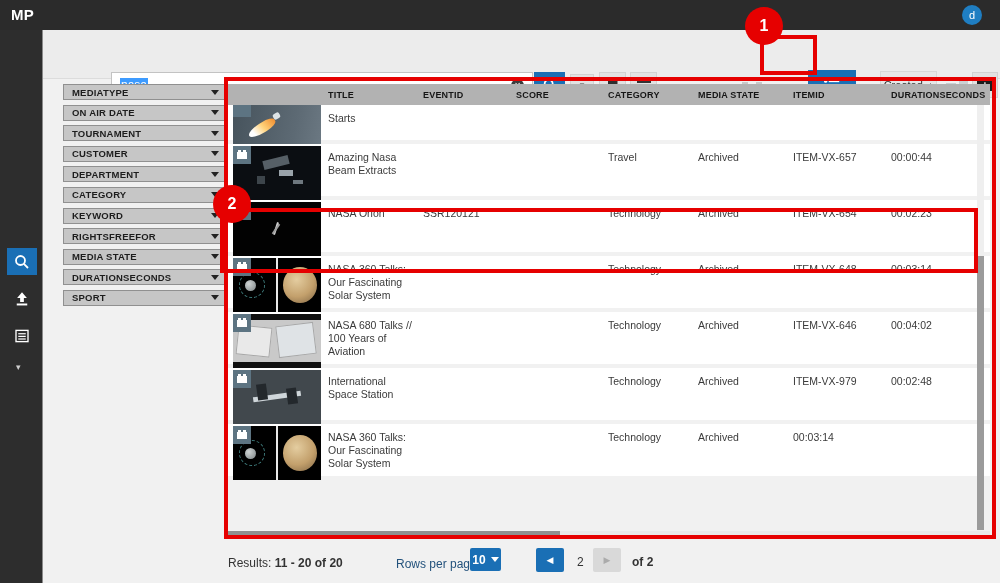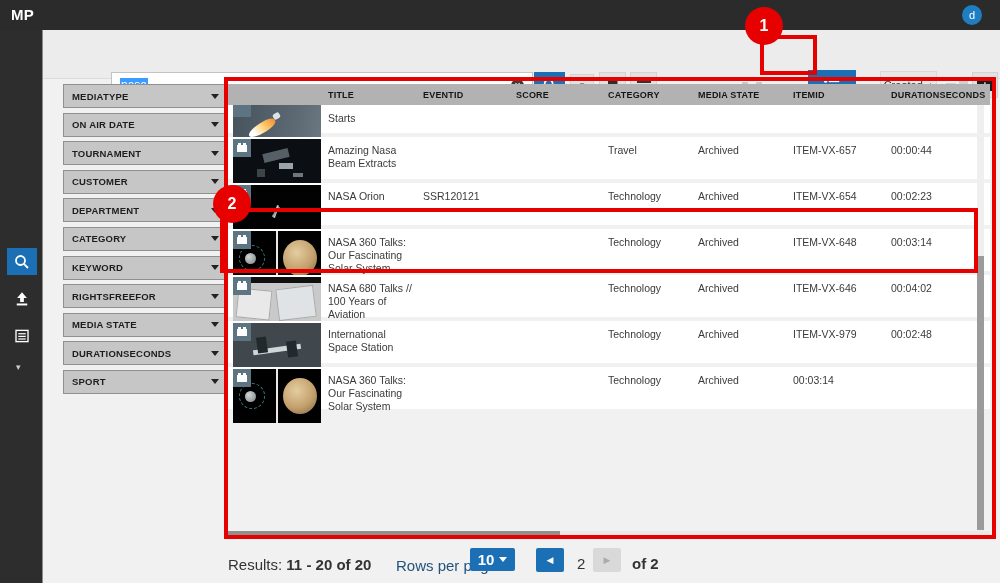--- a/index.html
+++ b/index.html
@@ -52,32 +52,32 @@
   .ic-details { position:absolute; left:903px; top:47px; width:22px; height:16px; }
   .ic-details::before { content:""; position:absolute; left:0; top:1px; width:10px; height:2px; background:#ccd1d4;
     box-shadow:0 5px #ccd1d4, 0 10px #ccd1d4; }
   .ic-details::after { content:""; position:absolute; right:0; top:1px; width:9px; height:13px; background:#ccd1d4; }
   .btn-folder { left:929px; top:42px; width:26px; height:26px; }
   .folder-shape { position:relative; width:16px; height:11px; background:#1c1c1c; border-radius:1px;
     color:#fff; font-size:10px; font-weight:bold; line-height:11px; text-align:center; }
   .folder-shape::before { content:""; position:absolute; left:0; top:-3px; width:7px; height:3px; background:#1c1c1c; border-radius:1px 1px 0 0; }
   
   .filter-panel { position:absolute; left:63px; top:84px; width:165px; display:flex; flex-direction:column; row-gap:4.6px; }
-  .filter-btn { height:24px; background:#c6c6c6; border:1px solid #909090; display:flex; align-items:center;
+  .filter-btn { height:16px; background:#c6c6c6; border:1px solid #909090; display:flex; align-items:center;
     justify-content:space-between; padding:0 8px; }
   .flabel { font-size:9.5px; font-weight:bold; color:#1d1d1d; letter-spacing:.2px; }
   .caret-down { width:0; height:0; border-left:4px solid transparent; border-right:4px solid transparent; border-top:5px solid #222; }
   
   .table-panel { position:absolute; left:228px; top:84px; width:762px; height:454px; background:#fff; }
   .tgrid { display:grid; grid-template-columns:100px 95px 93px 92px 90px 95px 98px 1fr; }
   .thead { height:21px; background:#b2b2b2; align-items:center; }
   .thead .hcell { font-size:9px; font-weight:bold; color:#161616; letter-spacing:.2px; }
   .rows-area { position:absolute; left:0; top:21px; width:762px; height:426px; overflow:hidden; background:#f1f1f1; }
-  .row { background:#fff; margin-bottom:4px; height:42px; position:relative; }
-  .row.partial { height:28px; }
+  .row { background:#fff; margin-bottom:4px; height:52px; position:relative; }
+  .row.partial { height:35px; }
   .cell { font-size:10.5px; color:#3a3a3a; padding-top:7px; line-height:13px; }
   .title-cell div { white-space:nowrap; }
   .thumb-cell { position:relative; }
   .thumb { position:absolute; left:5px; top:2px; width:88px; height:54px; overflow:hidden; background:#111; }
   .row.partial .thumb { height:39px; top:0; }
   .badge { position:absolute; left:5px; top:2px; width:18px; height:18px; background:#5d7482; display:flex; align-items:center; justify-content:center; z-index:2; }
   .row.partial .badge { top:0; height:12px; }
   .film { position:relative; width:10px; height:7px; background:#fff; }
   .film::before { content:""; position:absolute; left:1px; top:-2px; width:3px; height:2px; background:#fff; }
   .film::after  { content:""; position:absolute; left:6px; top:-2px; width:3px; height:2px; background:#fff; }
@@ -108,25 +108,25 @@
   .thumb-iss { background:#41484d; }
   .thumb-iss .iss-a { left:20px; top:24px; width:48px; height:5px; background:#cfd6da; transform:rotate(-8deg); }
   .thumb-iss .iss-b { left:24px; top:14px; width:10px; height:16px; background:#23282c; transform:rotate(-8deg); }
   .thumb-iss .iss-c { left:54px; top:18px; width:10px; height:16px; background:#23282c; transform:rotate(-8deg); }
   
   .vtrack { position:absolute; right:6px; top:21px; width:7px; height:426px; background:#efefef; }
   .vthumb { position:absolute; right:6px; top:172px; width:7px; height:274px; background:#9b9b9b; }
   .htrack { position:absolute; left:0; top:447px; width:762px; height:7px; background:#e9e9e9; }
   .hthumb { position:absolute; left:0; top:447px; width:332px; height:7px; background:#8f8f8f; }
   
-  .pag { position:absolute; font-size:15px; color:#333; }
+  .pag { position:absolute; font-size:12px; color:#333; }
   .pag b { font-weight:bold; }
   .pg-results { left:228px; top:556px; }
   .pg-rpp-label { left:396px; top:557px; color:#23527c; }
-  .pg-rpp { left:470px; top:548px; width:45px; height:23px; background:#1a6fb5; color:#fff; font-weight:bold;
+  .pg-rpp { left:470px; top:548px; width:31px; height:23px; background:#1a6fb5; color:#fff; font-weight:bold;
     display:flex; align-items:center; justify-content:center; gap:5px; border-radius:2px; }
   .pg-rpp .wcaret { width:0; height:0; border-left:4px solid transparent; border-right:4px solid transparent; border-top:5px solid #fff; }
   .pg-prev { left:536px; top:548px; width:28px; height:24px; background:#1a6fb5; color:#fff;
     display:flex; align-items:center; justify-content:center; font-size:9px; border-radius:2px; }
   .pg-page { left:577px; top:555px; }
   .pg-next { left:593px; top:548px; width:28px; height:24px; background:#d9d9d9; color:#ababab;
     display:flex; align-items:center; justify-content:center; font-size:9px; border-radius:2px; }
   .pg-of { left:632px; top:555px; font-weight:bold; }
   
   .anno-box { position:absolute; border:4px solid #e60000; pointer-events:none; z-index:50; }

